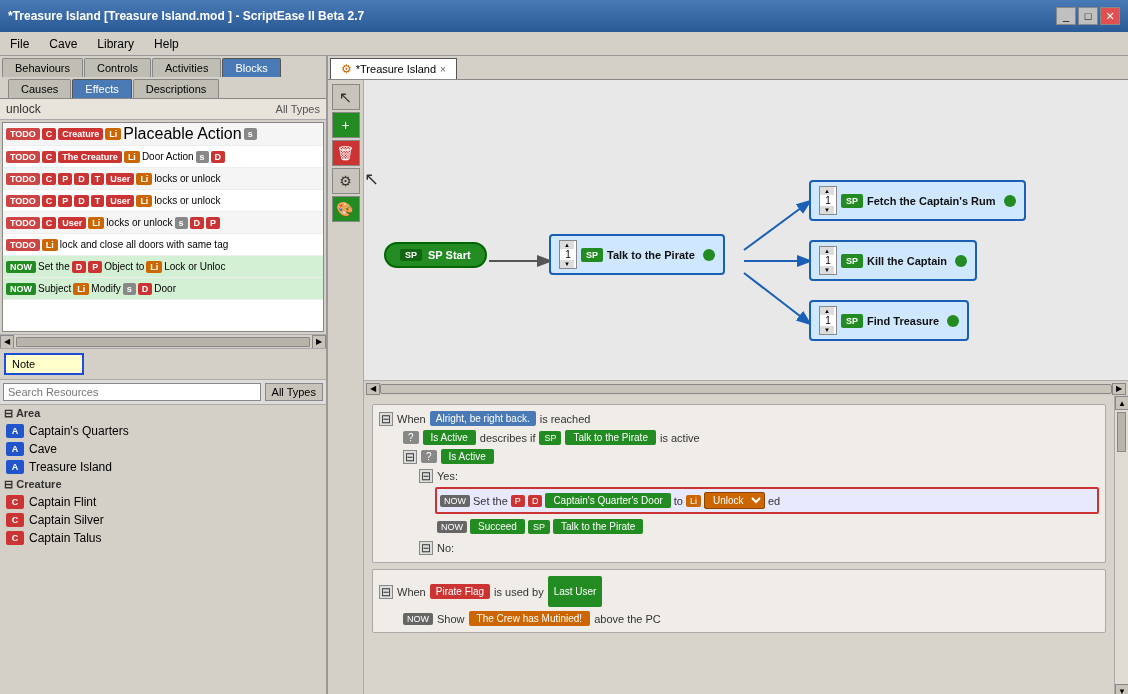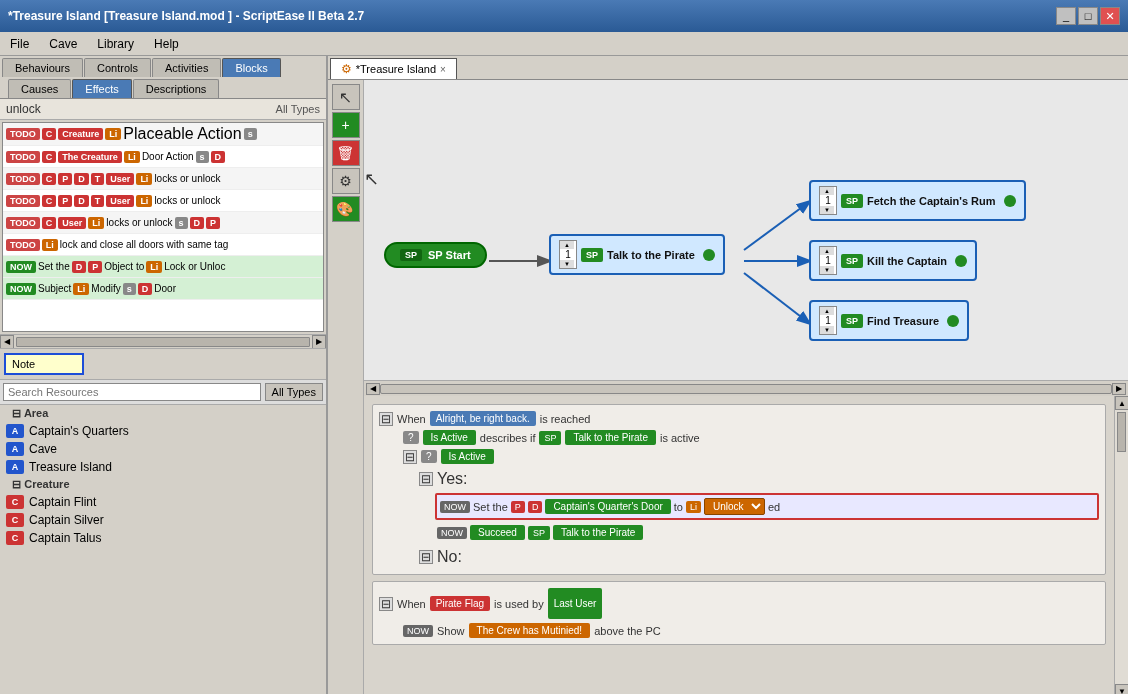--- a/index.html
+++ b/index.html
@@ -163,21 +163,21 @@
       border: 1px solid #888;
       font-size: 11px;
       cursor: pointer;
     }
     .resources-list {
       overflow-y: auto;
       flex: 1;
     }
     .resource-section-header {
       font-weight: bold;
-      padding: 2px 12px;
+      padding: 2px 4px;
       font-size: 11px;
       color: #333;
     }
     .resource-item {
       display: flex;
       align-items: center;
       padding: 2px 6px;
       gap: 5px;
       cursor: pointer;
     }
@@ -342,21 +342,21 @@
     .sp-badge {
       background: #228B22;
       color: white;
       padding: 2px 5px;
       border-radius: 2px;
       font-size: 9px;
     }
     
     
     .yes-block { margin-top: 4px; }
-    .yes-label { font-size: 16px; color: #333; padding: 2px 0; }
+    .yes-label { font-size: 11px; color: #333; padding: 2px 0; }
     
     .set-row {
       display: flex;
       align-items: center;
       gap: 3px;
       padding: 3px;
       background: #e8e8ff;
       border: 2px solid #cc3333;
       border-radius: 2px;
       margin: 3px 0;

